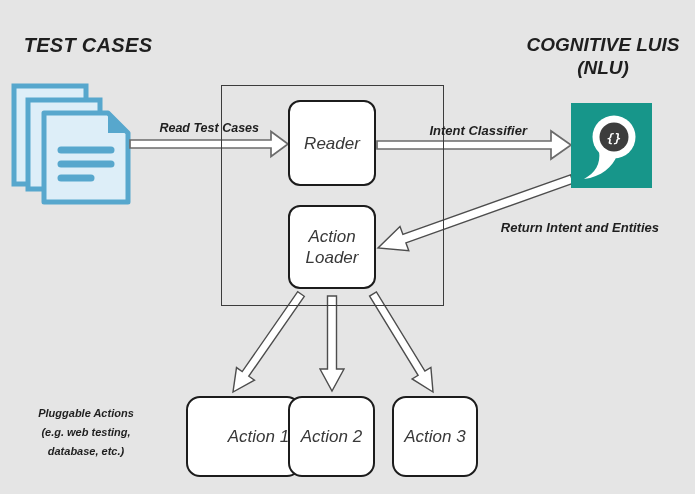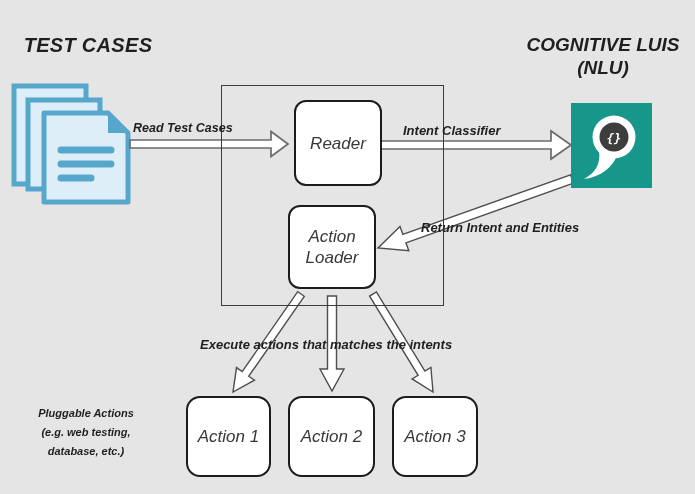--- a/index.html
+++ b/index.html
@@ -2,45 +2,45 @@
 <html><head>
 <meta charset="utf-8">
 <style>
   html,body{margin:0;padding:0;background:#fff;}
   #canvas{
     position:relative;width:695px;height:494px;background:#e5e5e5;
     font-family:"Liberation Sans",sans-serif;color:#1a1a1a;overflow:hidden;font-style:italic;
   }
   .abs{position:absolute;}
   .title{font-weight:bold;text-align:center;white-space:pre-line;color:#1f1f1f;}
-  .arrow-label{font-weight:bold;color:#1f1f1f;text-align:left;}
+  .arrow-label{font-weight:bold;color:#1f1f1f;text-align:right;}
   #arrow-layer{position:absolute;left:0;top:0;z-index:1;}
   #framework-rect{
     position:absolute;left:221px;top:85px;width:221px;height:219px;
     border:1.5px solid #3c3c3c;z-index:2;background:transparent;
   }
   .node-box{
     position:absolute;z-index:3;background:#ffffff;border:2.5px solid #1c1c1c;
     border-radius:12px;display:flex;align-items:center;justify-content:center;
     font-size:17px;color:#383838;text-align:center;white-space:pre-line;line-height:21px;
   }
-  #reader-box{left:294px;top:100px;width:84px;height:82px;}
+  #reader-box{left:288px;top:100px;width:84px;height:82px;}
   #action-loader-box{left:288px;top:205px;width:84px;height:80px;}
   .action-box{top:396px;width:81px;height:77px;border-radius:14px;}
-  #action-box-1{left:186px;}
+  #action-box-1{left:186px;padding-left:30px;}
   #action-box-2{left:288px;width:83px;}
   #action-box-3{left:392px;width:82px;}
   #luis-icon{position:absolute;left:571px;top:103px;width:81px;height:85px;z-index:3;}
   #test-cases-title{left:5px;top:34px;width:166px;font-size:20px;letter-spacing:.3px;}
   #human-framework-title{left:246px;top:28px;width:176px;font-size:19px;line-height:23px;}
   #cognitive-luis-title{left:505px;top:33px;width:196px;font-size:19px;line-height:23px;}
   #pluggable-actions-label{left:0px;top:404px;width:172px;font-size:11px;line-height:19px;}
   #read-test-cases-label{left:133px;top:121px;width:126px;font-size:12.5px;}
   #intent-classifier-label{left:403px;top:123px;width:124px;font-size:13px;}
-  #return-intent-label{left:421px;top:220px;width:194px;font-size:13px;}
+  #return-intent-label{left:465px;top:220px;width:194px;font-size:13px;}
   #execute-actions-label{left:200px;top:337px;width:285px;font-size:13px;}
   .label-layer{z-index:4;}
 </style>
 </head>
 <body>
 
 <div id="canvas">
 
   <svg id="arrow-layer" width="695" height="494" viewBox="0 0 695 494">
 
@@ -72,21 +72,20 @@
   <div class="abs title label-layer" id="test-cases-title">TEST CASES</div>
   <div class="abs title label-layer" id="cognitive-luis-title">COGNITIVE LUIS
 (NLU)</div>
   <div class="abs title label-layer" id="pluggable-actions-label">Pluggable Actions
 (e.g. web testing,
 database, etc.)</div>
 
   <div class="abs arrow-label label-layer" id="read-test-cases-label">Read Test Cases</div>
   <div class="abs arrow-label label-layer" id="intent-classifier-label">Intent Classifier</div>
   <div class="abs arrow-label label-layer" id="return-intent-label">Return Intent and Entities</div>
-  <div class="abs arrow-label label-layer" id="execute-actions-label">Execute actions that matches the intents</div>
 
   <div class="node-box" id="reader-box">
     <span>Reader</span>
   </div>
   <div class="node-box" id="action-loader-box">
     <span>Action
 Loader</span>
   </div>
 
   <div class="node-box action-box" id="action-box-1">

